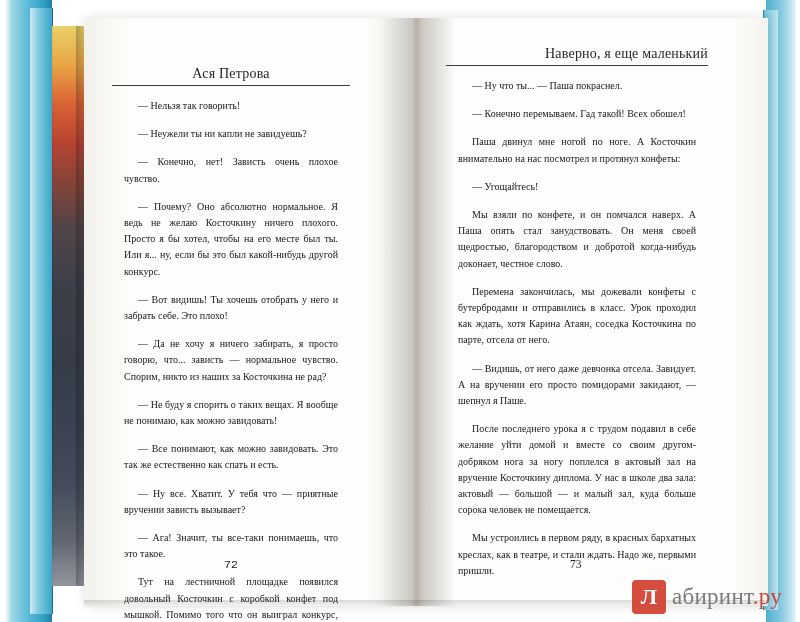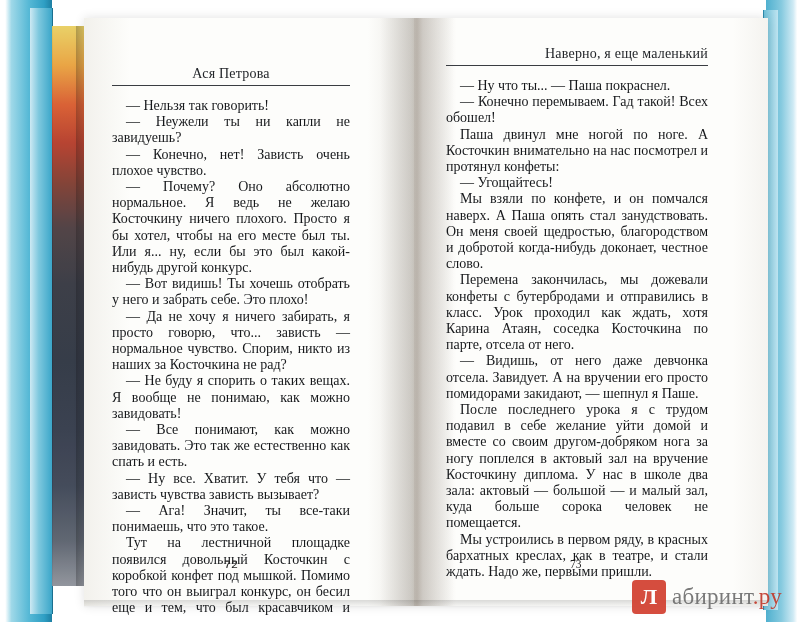--- a/index.html
+++ b/index.html
@@ -152,22 +152,22 @@
   }
   .rh-left { text-align: center; }
   .rh-right { text-align: right; }
   .rule {
     height: 1px;
     background: #3a3d42;
     margin-bottom: 12px;
   }
 
   p.para {
-    margin: 0;
-    font-size: 14px;
+    margin: 12px;
+    font-size: 10px;
     line-height: 16.2px;
     text-align: justify;
     text-indent: 14px;
     hyphens: manual;
     color: #16181b;
   }
 
   .folio {
     position: absolute;
     font-size: 11.5px;
@@ -243,21 +243,21 @@
       <div class="running-head rh-left">Ася Петрова</div>
       <div class="rule"></div>
       <p class="para">— Нельзя так говорить!</p>
       <p class="para">— Неужели ты ни капли не завидуешь?</p>
       <p class="para">— Конечно, нет! Зависть очень плохое чувство.</p>
       <p class="para">— Почему? Оно абсолютно нормальное. Я ведь не желаю Косточкину ничего плохого. Просто я бы хотел, чтобы на его месте был ты. Или я... ну, если бы это был какой-нибудь другой конкурс.</p>
       <p class="para">— Вот видишь! Ты хочешь отобрать у него и забрать себе. Это плохо!</p>
       <p class="para">— Да не хочу я ничего забирать, я просто говорю, что... зависть — нормальное чувство. Спорим, никто из наших за Косточкина не рад?</p>
       <p class="para">— Не буду я спорить о таких вещах. Я вообще не понимаю, как можно завидовать!</p>
       <p class="para">— Все понимают, как можно завидовать. Это так же естественно как спать и есть.</p>
-      <p class="para">— Ну все. Хватит. У тебя что — зависть чувства зависть вызывает?</p>
+      <p class="para">— Ну все. Хватит. У тебя что — приятные вручении зависть вызывает?</p>
       <p class="para">— Ага! Значит, ты все-таки понимаешь, что это такое.</p>
       <p class="para">Тут на лестничной площадке появился довольный Косточкин с коробкой конфет под мышкой. Помимо того что он выиграл конкурс, он бесил еще и тем, что был красавчиком и нравился всем девчонкам.</p>
       <p class="para">— Косточки мне перемываете? — задорно спросил он.</p>
     </div>
 
     <div class="col col-right">
       <div class="running-head rh-right">Наверно, я еще маленький</div>
       <div class="rule"></div>
       <p class="para">— Ну что ты... — Паша покраснел.</p>
       <p class="para">— Конечно перемываем. Гад такой! Всех обошел!</p>

